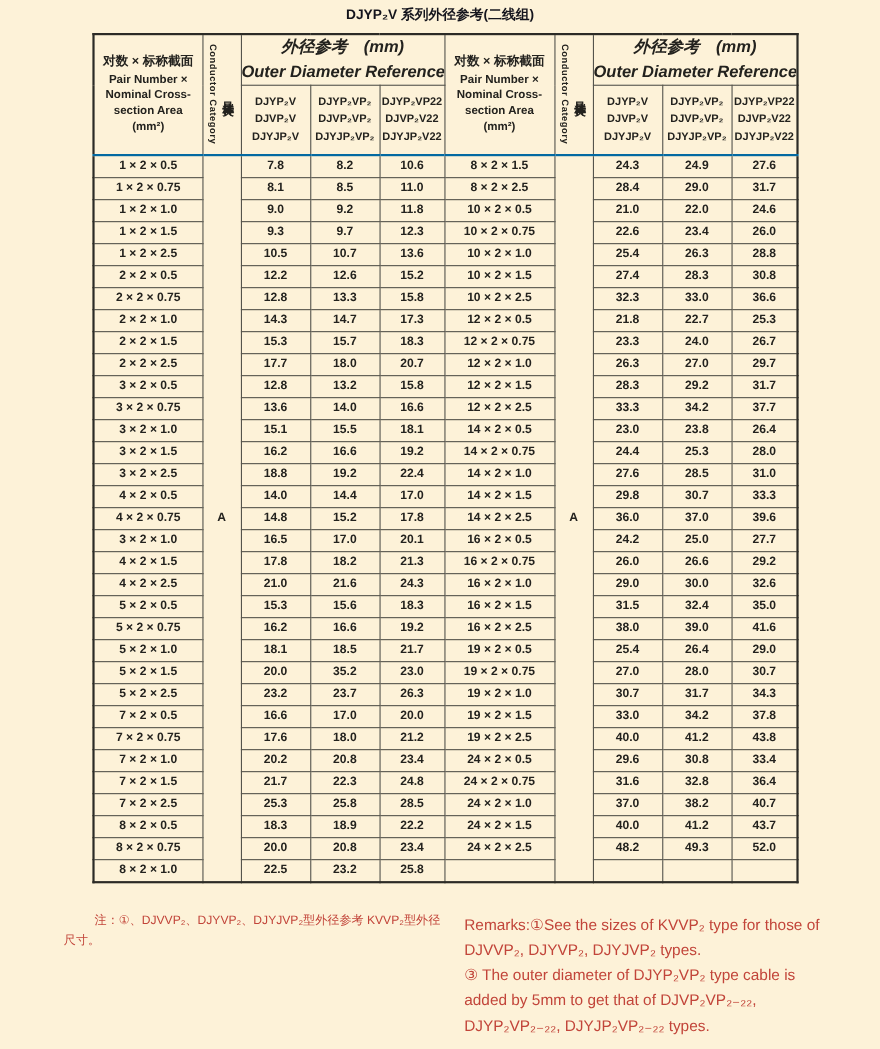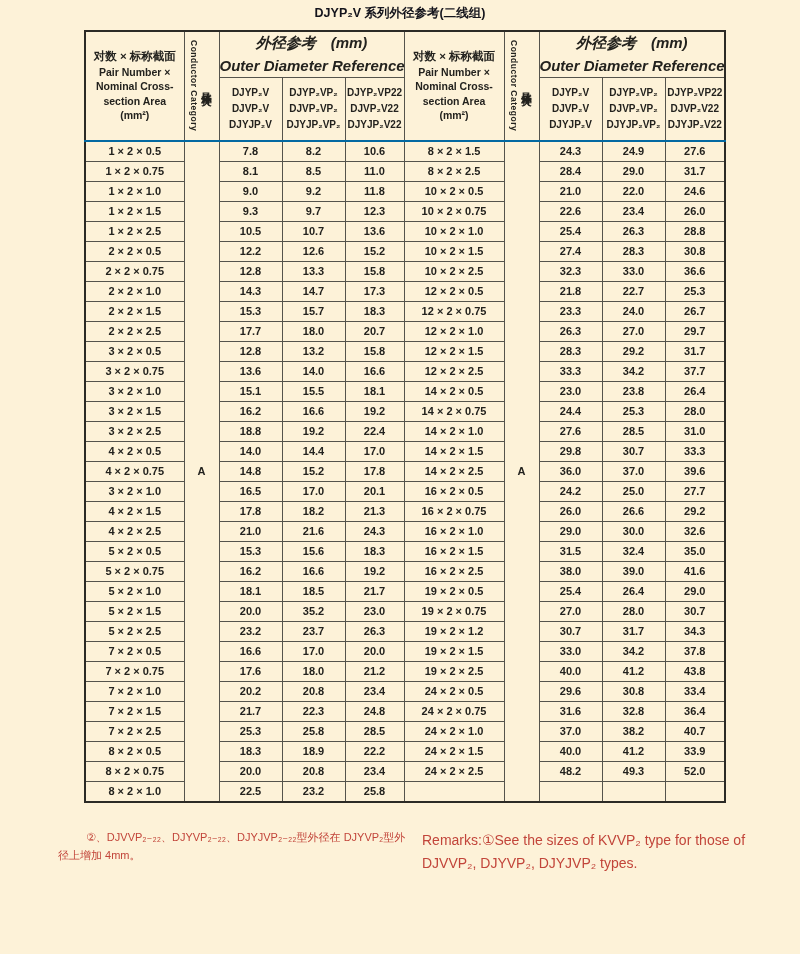--- a/index.html
+++ b/index.html
@@ -381,21 +381,21 @@
         <td class="divider-left">19 × 2 × 0.75</td>
         <td>27.0</td>
         <td>28.0</td>
         <td>30.7</td>
       </tr>
       <tr>
         <td>5 × 2 × 2.5</td>
         <td>23.2</td>
         <td>23.7</td>
         <td>26.3</td>
-        <td class="divider-left">19 × 2 × 1.2</td>
+        <td class="divider-left">19 × 2 × 1.0</td>
         <td>30.7</td>
         <td>31.7</td>
         <td>34.3</td>
       </tr>
       <tr>
         <td>7 × 2 × 0.5</td>
         <td>16.6</td>
         <td>17.0</td>
         <td>20.0</td>
         <td class="divider-left">19 × 2 × 1.5</td>
@@ -444,21 +444,21 @@
         <td>40.7</td>
       </tr>
       <tr>
         <td>8 × 2 × 0.5</td>
         <td>18.3</td>
         <td>18.9</td>
         <td>22.2</td>
         <td class="divider-left">24 × 2 × 1.5</td>
         <td>40.0</td>
         <td>41.2</td>
-        <td>33.9</td>
+        <td>43.7</td>
       </tr>
       <tr>
         <td>8 × 2 × 0.75</td>
         <td>20.0</td>
         <td>20.8</td>
         <td>23.4</td>
         <td class="divider-left">24 × 2 × 2.5</td>
         <td>48.2</td>
         <td>49.3</td>
         <td>52.0</td>
@@ -471,18 +471,19 @@
         <td class="divider-left"></td>
         <td></td>
         <td></td>
         <td></td>
       </tr>
     </tbody>
 </table>
 
 <div class="notes">
   <div class="notes-zh">
-    <p>②、DJVVP₂₋₂₂、DJYVP₂₋₂₂、DJYJVP₂₋₂₂型外径在 DJYVP₂型外径上增加 4mm。</p>
+    <p>注：①、DJVVP₂、DJYVP₂、DJYJVP₂型外径参考 KVVP₂型外径尺寸。</p>
   </div>
   <div class="notes-en">
     <p>Remarks:①See the sizes of KVVP₂ type for those of DJVVP₂, DJYVP₂, DJYJVP₂ types.</p>
+    <p>③ The outer diameter of DJYP₂VP₂ type cable is added by 5mm to get that of DJVP₂VP₂₋₂₂, DJYP₂VP₂₋₂₂, DJYJP₂VP₂₋₂₂ types.</p>
   </div>
 </div>
 
 </body></html>

